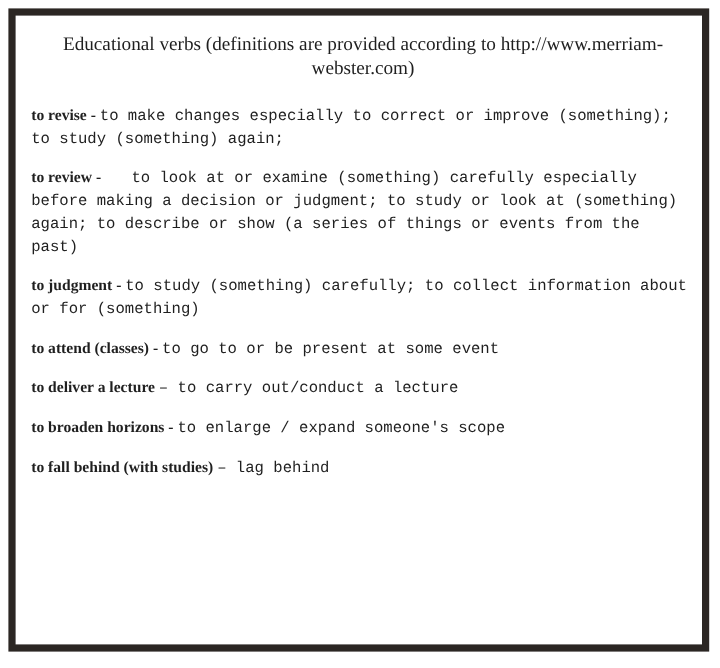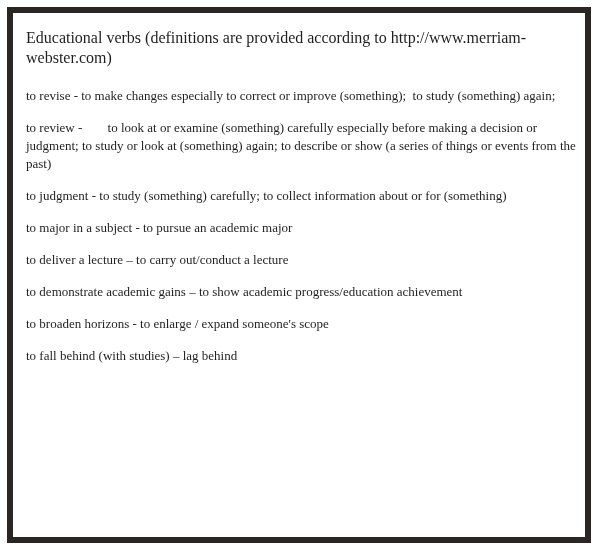--- a/index.html
+++ b/index.html
@@ -27,31 +27,33 @@
     border: 6px solid #2b2623;
     padding: 13px 6px 12px 13px;
     background: #ffffff;
   }
   .title {
     margin: 2px 0 19px 0;
     font-size: 16px;
     line-height: 20px;
     font-weight: normal;
     color: #1f1f1f;
+    text-align: center;
   }
   .entry {
     margin: 0 0 14px 0;
     font-size: 13px;
     line-height: 18px;
   }
   .entry .term {
-    font-weight: normal;
+    font-weight: bold;
   }
   .entry .def {
     white-space: pre-wrap;
+    font-family: Liberation Mono, monospace;
   }
   .tab-gap {
     display: inline-block;
     width: 22px;
     height: 1px;
   }
   .extra-gap {
     margin-top: 12px;
   }
 </style>
@@ -72,37 +74,33 @@
     <p class="entry">
       <span class="term">to review -</span><span class="tab-gap"></span>
       <span class="def">to look at or examine (something) carefully especially before making a decision or judgment; to study or look at (something) again; to describe or show (a series of things or events from the past)</span>
     </p>
 
     <p class="entry">
       <span class="term">to judgment -</span>
       <span class="def">to study (something) carefully; to collect information about or for (something)</span>
     </p>
 
+    <p class="entry">
+      <span class="term">to attend (classes) -</span>
+      <span class="def">to go to or be present at some event</span>
+    </p>
 
-    <p class="entry">
-      <span class="term">to major in a subject -</span>
-      <span class="def">to pursue an academic major</span>
-    </p>
 
     <p class="entry">
       <span class="term">to deliver a lecture</span>
       <span class="def">– to carry out/conduct a lecture</span>
     </p>
 
 
 
-    <p class="entry">
-      <span class="term">to demonstrate academic gains</span>
-      <span class="def">– to show academic progress/education achievement</span>
-    </p>
 
     <p class="entry extra-gap">
       <span class="term">to broaden horizons -</span>
       <span class="def">to enlarge / expand someone's scope</span>
     </p>
 
     <p class="entry">
       <span class="term">to fall behind (with studies)</span>
       <span class="def">– lag behind</span>
     </p>

